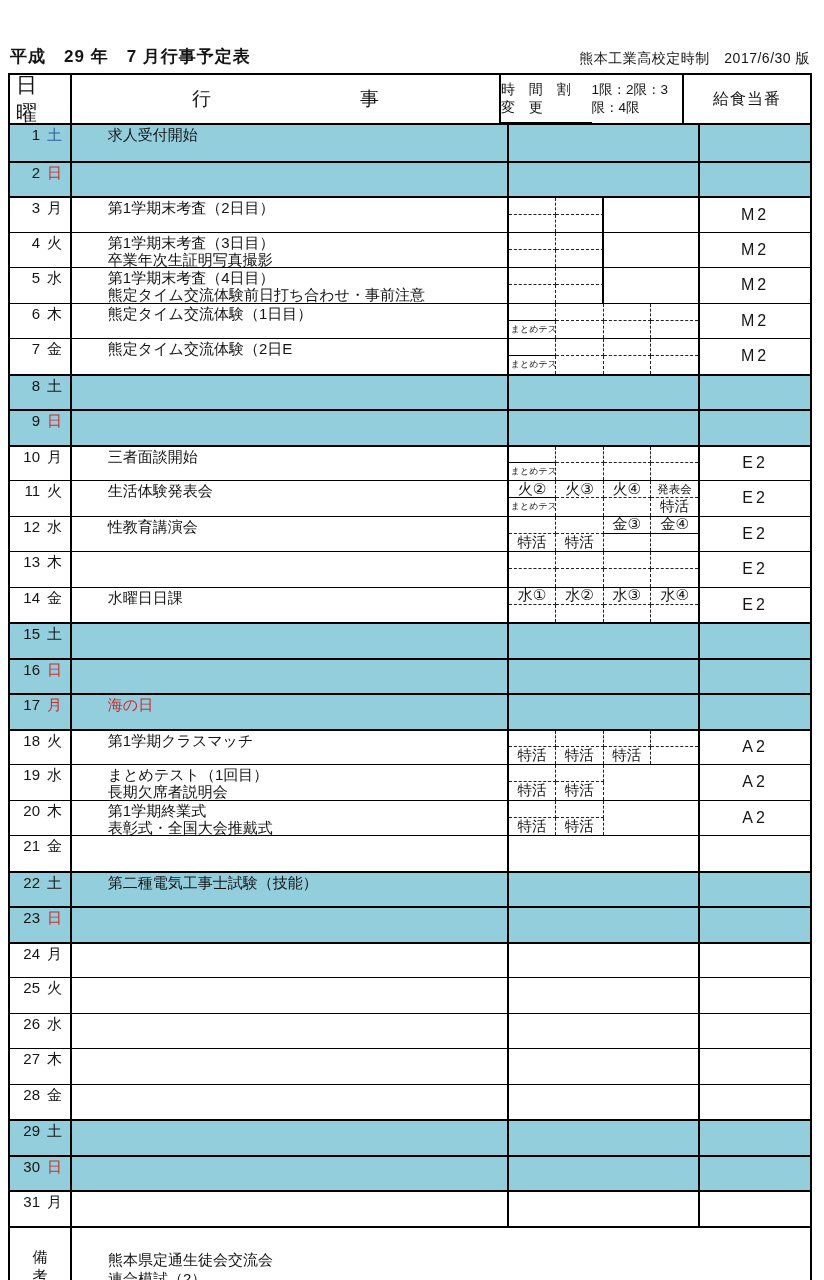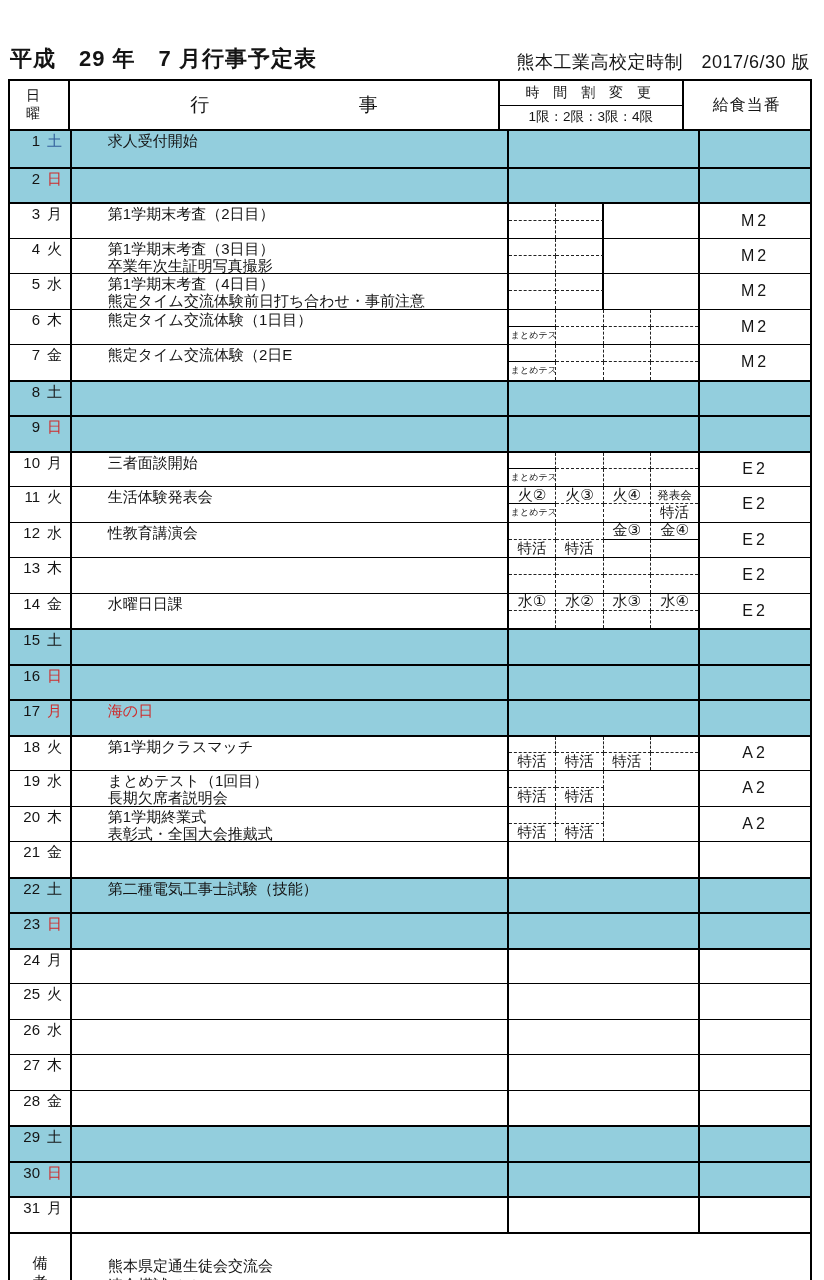--- a/index.html
+++ b/index.html
@@ -17,33 +17,33 @@
     color:var(--ink);
     overflow:hidden;
   }
   .page{padding:6px 10px 0 8px;}
 
   
   .titlebar{
     display:flex;justify-content:space-between;align-items:flex-end;
     padding:2px 4px 5px 2px;
   }
-  .doc-title{font-size:22px;font-weight:bold;letter-spacing:1px;}
-  .doc-edition{font-size:18px;letter-spacing:.5px;margin-top:42px;}
+  .doc-title{font-size:17px;font-weight:bold;letter-spacing:1px;}
+  .doc-edition{font-size:14px;letter-spacing:.5px;margin-top:42px;}
 
   
   .sched{
     width:804px;border:2px solid var(--line);
   }
   .hdr{display:flex;height:50px;border-bottom:2px solid var(--line);}
   .hdr>div{border-right:2px solid var(--line);}
   .hdr>div:last-child{border-right:none;}
-  .h-day{width:62px;display:flex;align-items:center;justify-content:center;font-size:14px;letter-spacing:6px;padding-left:16px;}
+  .h-day{width:62px;display:flex;align-items:center;justify-content:center;font-size:21px;letter-spacing:6px;padding-left:6px;}
   .h-event{width:438px;display:flex;align-items:center;justify-content:space-between;font-size:19px;padding:0 120px;}
-  .h-tt{width:192px;display:flex;flex-direction:column;}
+  .h-tt{width:192px;display:flex;flex-direction:row;}
   .h-tt .t1{flex:1;display:flex;align-items:center;justify-content:center;font-size:14px;letter-spacing:5px;border-bottom:1px solid var(--line);}
   .h-tt .t2{flex:1;display:flex;align-items:center;justify-content:center;font-size:13.5px;}
   .h-duty{width:132px;display:flex;align-items:center;justify-content:center;font-size:16px;letter-spacing:1px;}
 
   
   .row{display:flex;height:35.5px;border-top:1px solid var(--line);background:#fff;}
   .row.first{border-top:none;}
   .row.thick{border-top-width:2px;border-top-style:solid;}
   .row.blue{background:var(--wk-bg);}
   .row>div{border-right:2px solid var(--line);}

